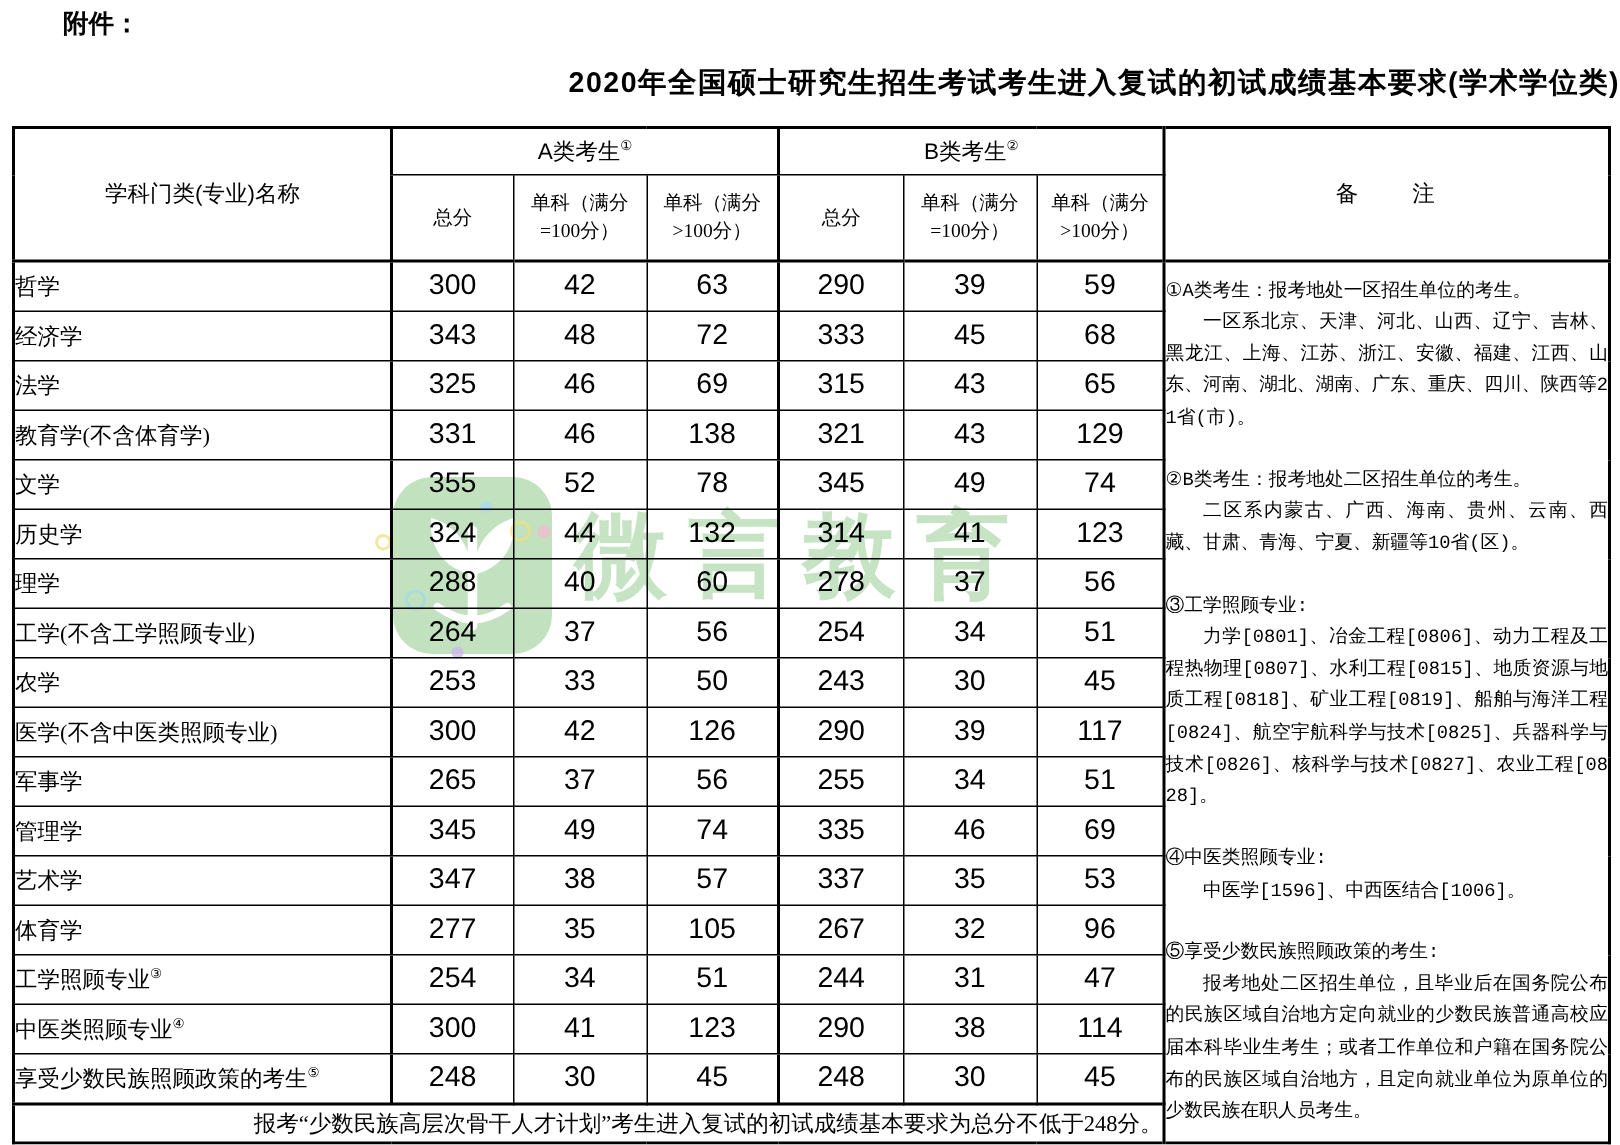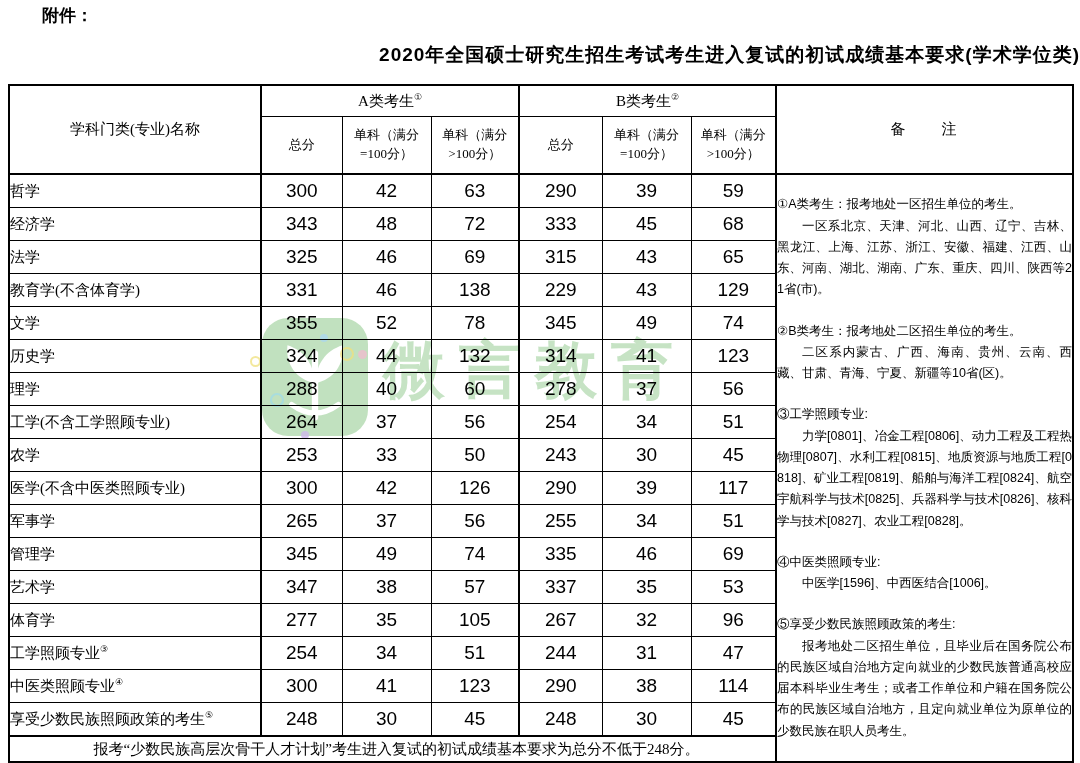--- a/index.html
+++ b/index.html
@@ -41,49 +41,49 @@
     position:absolute;left:8px;top:84px;width:1064px;z-index:1;
     border-collapse:collapse;table-layout:fixed;background:transparent;
     border:2px solid #000;
   }
   table.score th,table.score td{
     border:1px solid #000;padding:0;background:transparent;
     font-weight:normal;vertical-align:middle;
   }
   .thick-l{border-left-width:2px !important;}
   thead tr.grp-row th{height:30px;font-size:15px;text-align:center;
-    font-family:Liberation Serif, serif;}
+    font-family:Liberation Sans, sans-serif;}
   thead tr.sub-row th{height:56px;font-size:13px;line-height:1.45;text-align:center;
     padding:0 3px;font-family:"Liberation Serif","DejaVu Serif",serif;}
   th.subj-head{font-size:15px;text-align:center;
     font-family:"Liberation Serif","DejaVu Serif",serif;}
   th.remarks-head{font-size:16px;text-align:center;letter-spacing:2px;
     font-family:"Liberation Serif","DejaVu Serif",serif;}
   tbody tr.data-row > *{border-top-width:1px;}
   tbody tr.data-row:first-child > *{border-top-width:2px;margin-left:40px;}
   td.subj{
     height:32px;font-size:15px;text-align:left;padding:0 4px 0 7px;
     font-family:"Liberation Serif","DejaVu Serif",serif;white-space:nowrap;
   }
   td.num{
     font-size:19px;text-align:center;
     font-family:"Liberation Sans","DejaVu Sans",sans-serif;
   }
   sup{font-size:9px;line-height:0;}
   td.remarks{
     vertical-align:top;text-align:justify;padding:10px 8px 0 8px;
     font-size:12.5px;line-height:1.7;
-    font-family:Liberation Sans, sans-serif;
+    font-family:Liberation Mono, monospace;
   }
   td.remarks p{margin:0;word-break:break-all;}
   td.remarks .note{margin-bottom:20px;}
   td.remarks .note:last-child{margin-bottom:0;}
   td.remarks .note-body{text-indent:2em;}
   tr.footer-row td{
-    border-top-width:2px;height:24px;font-size:15px;text-align:center;
+    border-top-width:2px;height:24px;font-size:15px;text-align:right;
     padding:0 0 0 8px;font-family:"Liberation Serif","DejaVu Serif",serif;margin-top:33px;
   }
 </style>
 </head>
 <body>
 
 <div class="watermark">
   <div class="wm-icon">
     <svg viewBox="0 0 100 100" xmlns="http://www.w3.org/2000/svg">
       <path d="M50 88 C50 62 50 46 50 28" stroke="#ffffff" stroke-width="6" fill="none" stroke-linecap="round"></path>
@@ -179,21 +179,21 @@
         <td class="num">69</td>
         <td class="num thick-l">315</td>
         <td class="num">43</td>
         <td class="num">65</td>
       </tr>
       <tr class="data-row">
         <td class="subj"><span>教育学(不含体育学)</span></td>
         <td class="num thick-l">331</td>
         <td class="num">46</td>
         <td class="num">138</td>
-        <td class="num thick-l">229</td>
+        <td class="num thick-l">321</td>
         <td class="num">43</td>
         <td class="num">129</td>
       </tr>
       <tr class="data-row">
         <td class="subj"><span>文学</span></td>
         <td class="num thick-l">355</td>
         <td class="num">52</td>
         <td class="num">78</td>
         <td class="num thick-l">345</td>
         <td class="num">49</td>

